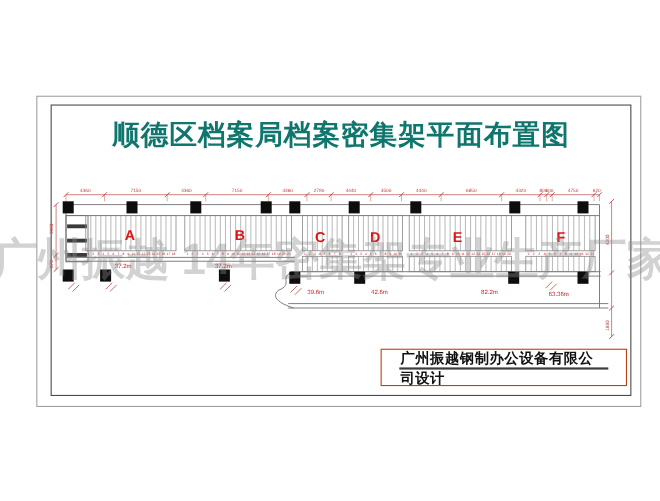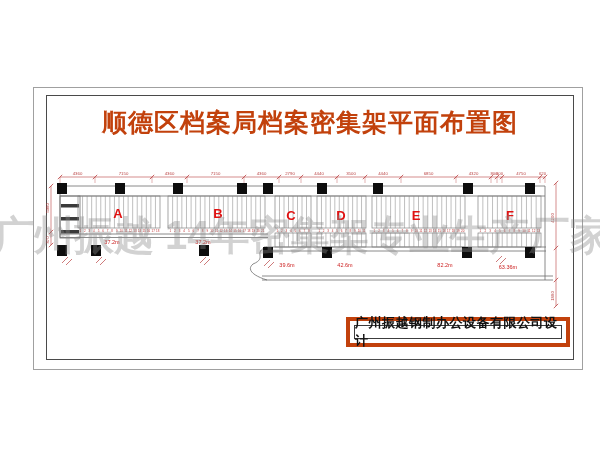--- a/index.html
+++ b/index.html
@@ -1,23 +1,23 @@
 <!DOCTYPE html>
 <html><head>
 <meta charset="utf-8">
 <style>
   html,body{margin:0;padding:0;background:#ffffff;}
   body{width:600px;height:455px;font-family:"Liberation Sans",sans-serif;}
   .screen{position:relative;width:600px;height:455px;background:#ffffff;overflow:hidden;}
   .outer-frame{position:absolute;left:33px;top:87px;width:550px;height:283px;border:1px solid #a0a0a0;box-sizing:border-box;}
   .inner-frame{position:absolute;left:46px;top:95px;width:528px;height:265px;border:1px solid #4a4a4a;box-sizing:border-box;}
-  .title{position:absolute;left:47px;top:106px;width:526px;text-align:center;font-size:25px;font-weight:bold;color:#c2410c;letter-spacing:1px;}
+  .title{position:absolute;left:47px;top:106px;width:526px;text-align:center;font-size:25px;font-weight:bold;color:#0f766e;letter-spacing:1px;}
   #plan{position:absolute;left:0;top:0;z-index:2;}
   .watermark{position:absolute;left:-6px;top:208px;width:612px;height:52px;font-size:40px;font-weight:bold;color:#8a8a8a;opacity:0.38;white-space:nowrap;overflow:hidden;z-index:5;letter-spacing:0;}
-  .designer{position:absolute;left:346px;top:317px;width:224px;height:30px;border:4px solid #c2410c;background:#ffffff;z-index:6;box-sizing:border-box;padding:4px;}
+  .designer{position:absolute;left:346px;top:317px;width:224px;height:30px;border:1px solid #c2410c;background:#ffffff;z-index:6;box-sizing:border-box;padding:16px;}
   .designer span{display:flex;width:100%;height:100%;border:1px solid #3c3c3c;box-sizing:border-box;align-items:center;justify-content:center;font-size:13px;font-weight:bold;color:#111;letter-spacing:0.5px;}
 </style>
 </head>
 <body>
 
 <div class="screen">
   <div class="outer-frame"></div>
   <div class="inner-frame"></div>
   <div class="title">顺德区档案局档案密集架平面布置图</div>
   <svg id="plan" width="600" height="455" viewBox="0 0 600 455">

